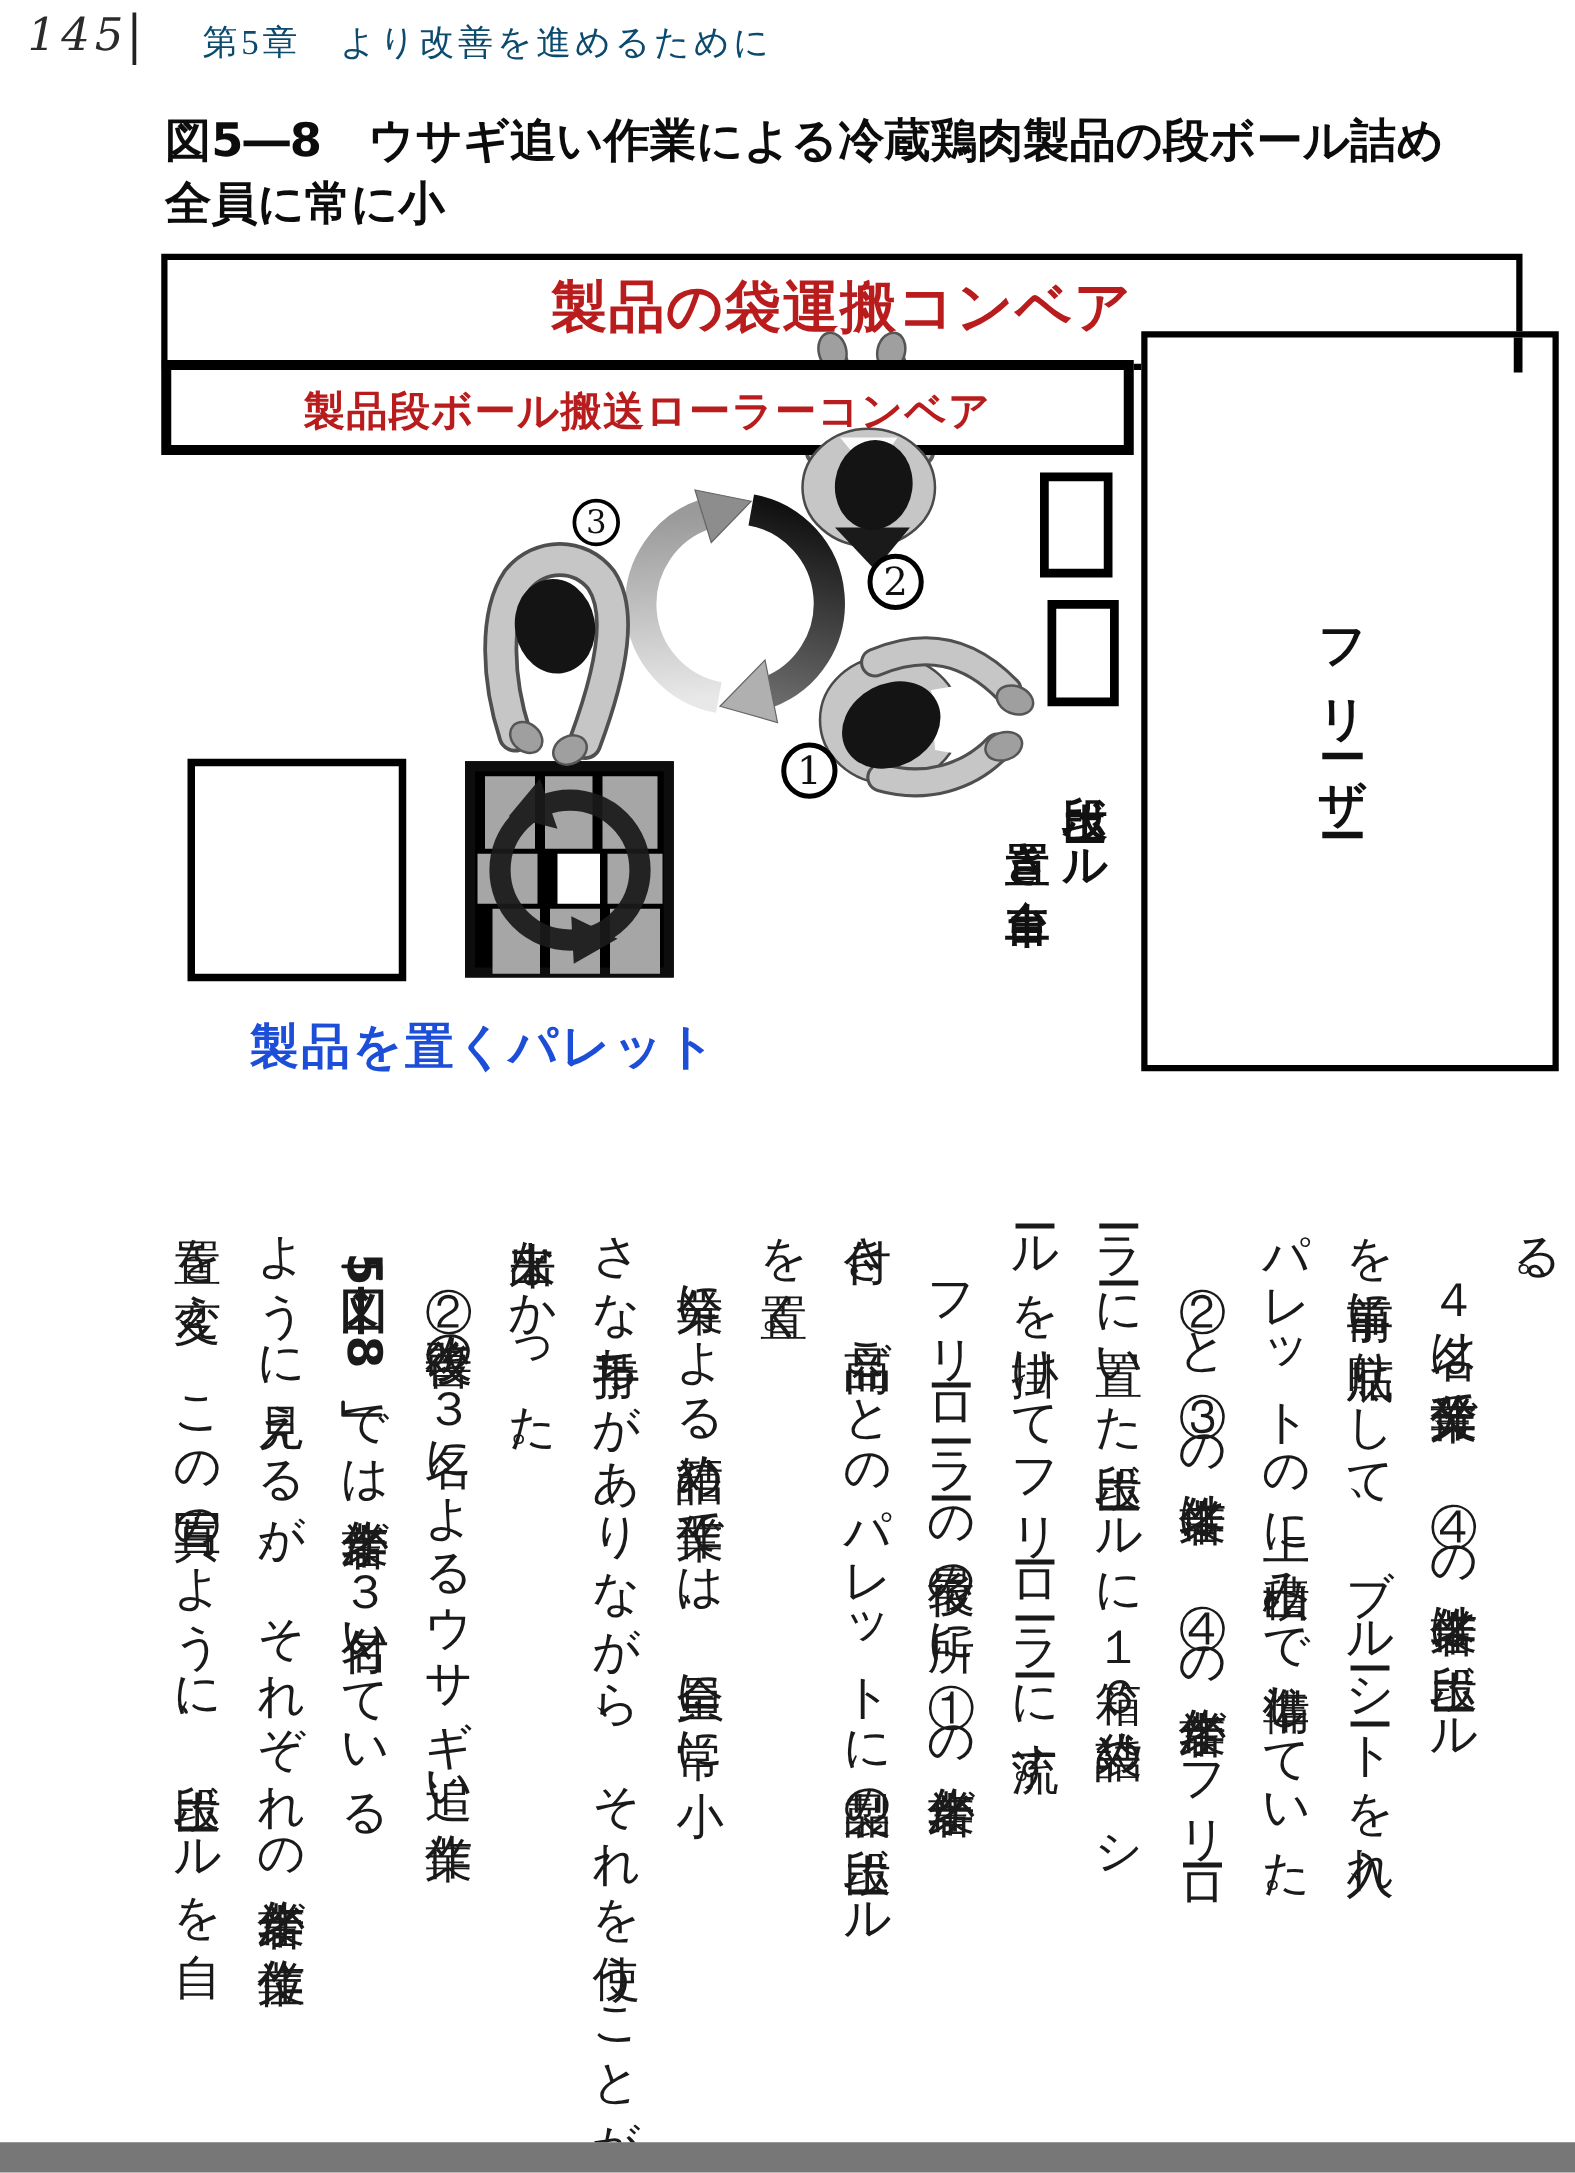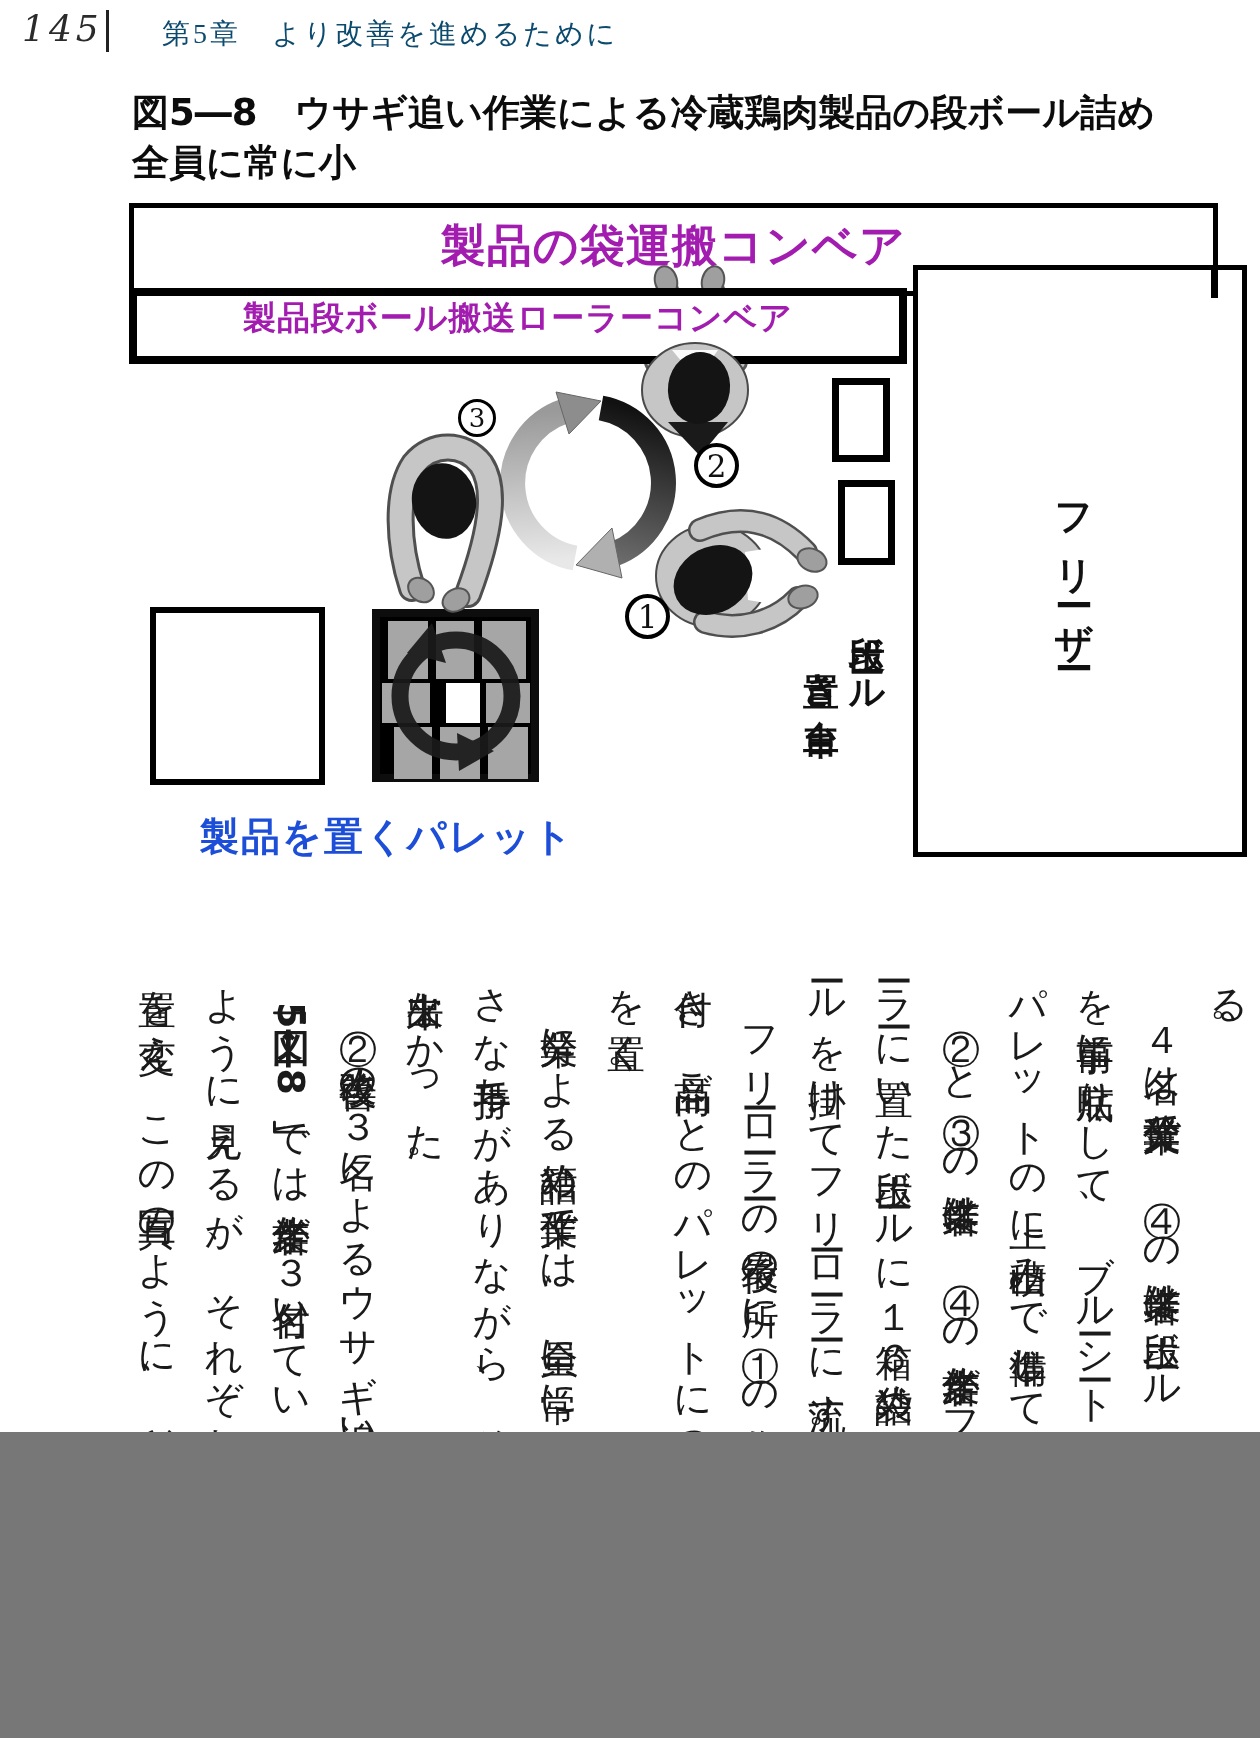--- a/index.html
+++ b/index.html
@@ -1,38 +1,38 @@
 <!DOCTYPE html>
 <html><head>
 <meta charset="utf-8">
 <style>
   html,body{margin:0;padding:0;background:#777;}
-  #canvas{position:relative;width:1260px;height:1432px;background:#ffffff;overflow:hidden;
+  #canvas{position:relative;width:1260px;height:1714px;background:#ffffff;overflow:hidden;
           font-family:"Liberation Serif",serif;color:#1a1a1a;}
   
   .pagenum{position:absolute;left:22px;top:8px;font-size:36px;font-style:italic;
            font-family:"DejaVu Serif",serif;color:#2b2b2b;letter-spacing:4px;}
   .hdr-bar{position:absolute;left:106px;top:10px;width:3px;height:42px;background:#222;}
   .chapter{position:absolute;left:162px;top:15px;font-size:28px;letter-spacing:3px;color:#0c4a6e;}
   
   .fig-title{position:absolute;left:132px;font-family:"DejaVu Sans",sans-serif;
              font-weight:bold;color:#0c0c0c;font-size:37px;letter-spacing:0px;white-space:nowrap;}
   .fig-title.l1{top:88px;}
   .fig-title.l2{top:138px;}
   
   .dbox{position:absolute;background:#fff;box-sizing:border-box;}
   .box-top{left:129px;top:203px;width:1089px;height:93px;border:5px solid #000;z-index:2;
            display:flex;justify-content:center;}
   .box-top .lbl{font-size:45px;margin-top:8px;}
   .freezer{left:913px;top:265px;width:334px;height:592px;border:5px solid #000;z-index:3;}
   .remnant{position:absolute;left:1211px;top:270px;width:7px;height:28px;background:#000;z-index:4;}
   .box-roller{left:129px;top:288px;width:778px;height:76px;border:8px solid #000;z-index:4;
               display:flex;justify-content:center;}
-  .box-roller .lbl{font-size:33px;}
-  .lbl{font-family:Liberation Mono, monospace;font-weight:600;color:#a21caf;letter-spacing:1px;white-space:nowrap;}
+  .box-roller .lbl{font-size:33px;margin-top:11px;}
+  .lbl{font-family:Liberation Mono, monospace;font-weight:600;color:#b91c1c;letter-spacing:1px;white-space:nowrap;}
   .sbox{position:absolute;background:#fff;border:7px solid #000;box-sizing:border-box;z-index:4;}
   .sbox.b1{left:832px;top:378px;width:58px;height:84px;}
   .sbox.b2{left:838px;top:480px;width:57px;height:85px;}
   .whitebox{left:150px;top:607px;width:175px;height:178px;border:6px solid #000;z-index:2;}
   
   .vlabel{position:absolute;writing-mode:vertical-rl;font-family:"DejaVu Sans",sans-serif;
           font-weight:600;color:#111;z-index:5;}
   .freezer-lbl{left:1048px;top:478px;font-size:38px;letter-spacing:10px;height:250px;}
   .cart-lbl{left:798px;top:608px;font-size:36px;letter-spacing:2px;height:220px;
             line-height:46px;white-space:pre-line;}

